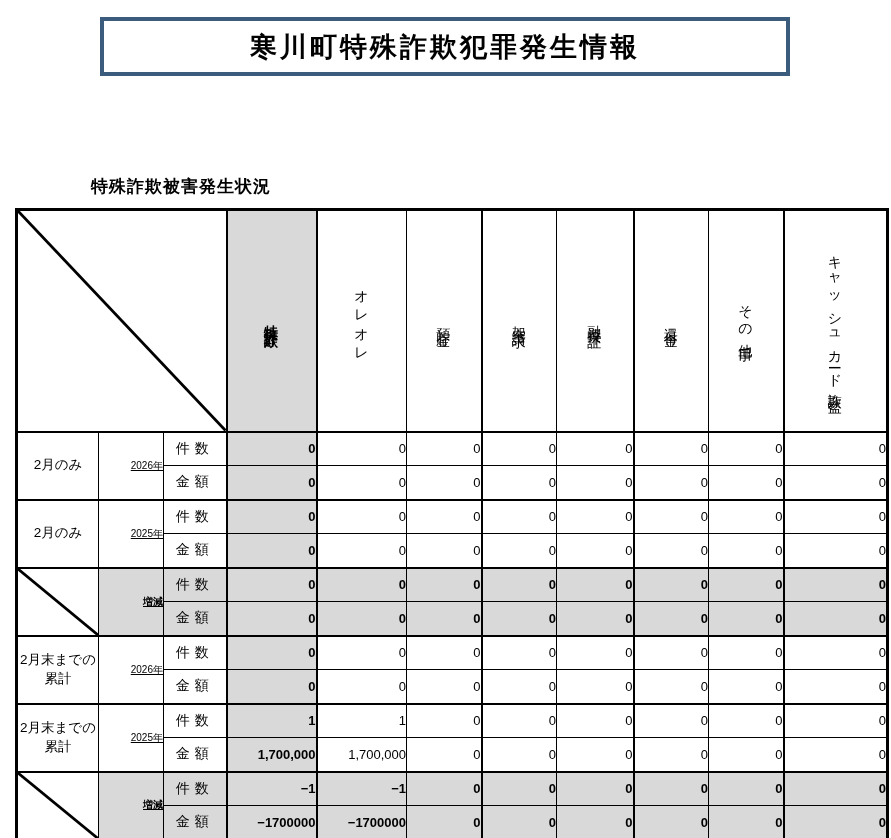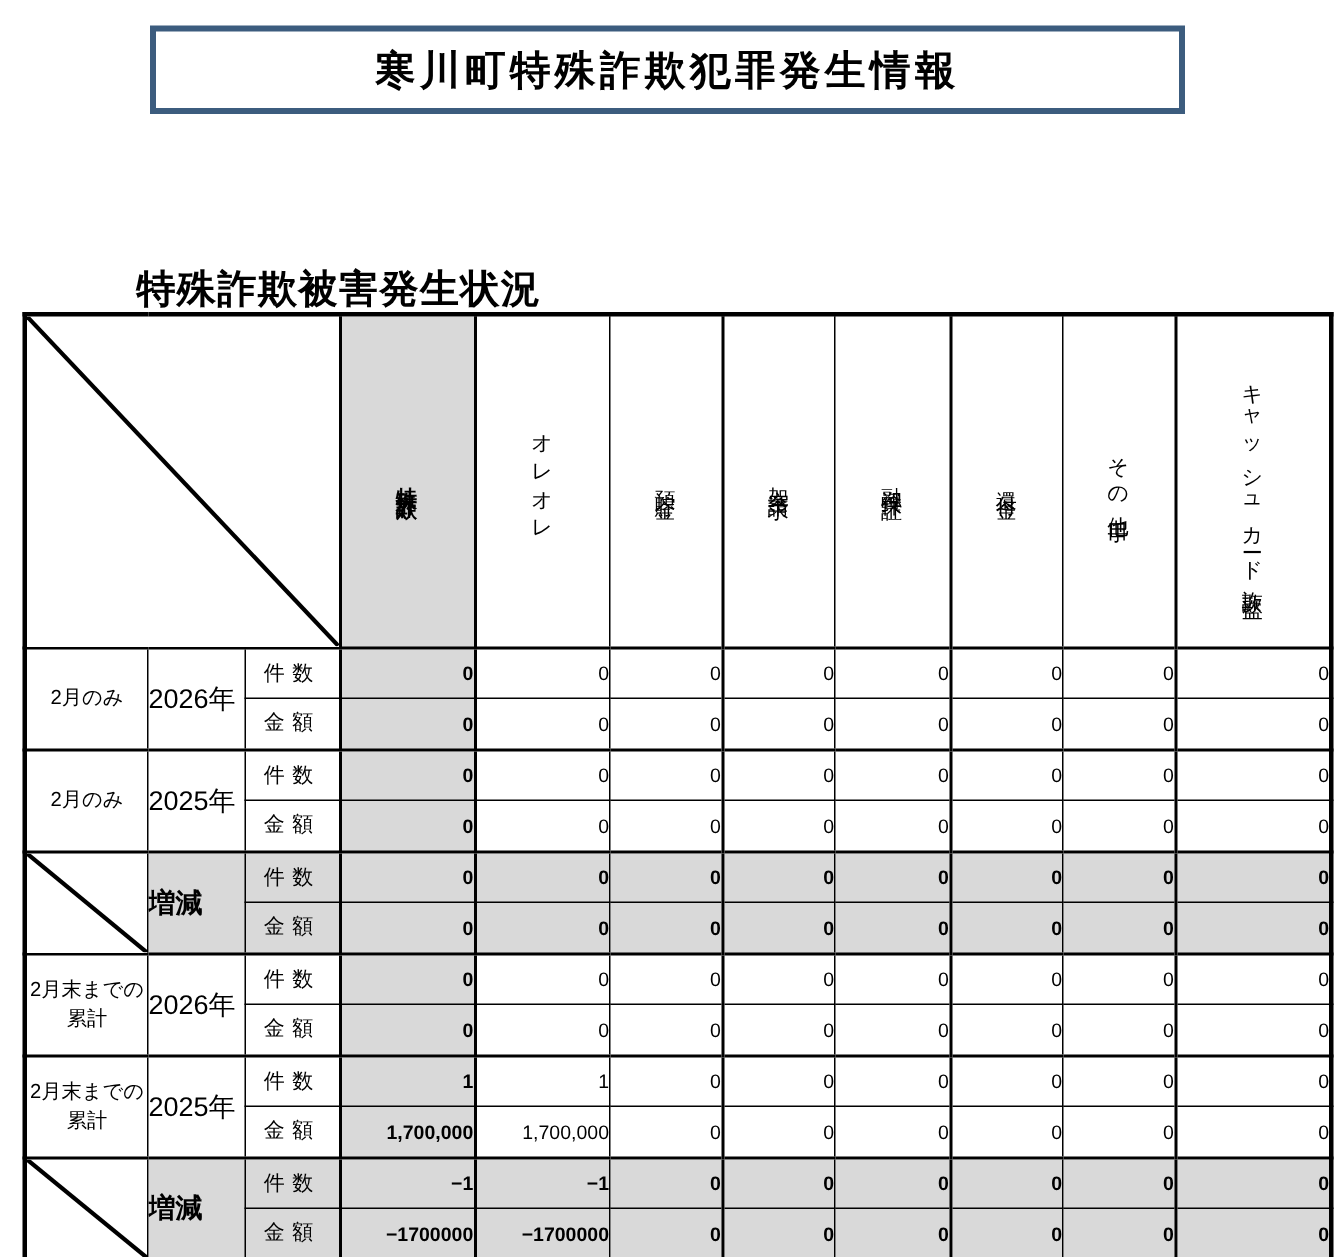--- a/index.html
+++ b/index.html
@@ -9,21 +9,21 @@
   }
   
   .title-box {
     position:absolute; left:100px; top:17px; width:690px; height:59px;
     border:4px solid #3c5c7e; box-sizing:border-box; background:#fff;
     display:flex; align-items:center; justify-content:center;
   }
   .title-text { font-size:27px; font-weight:bold; letter-spacing:3px; white-space:nowrap; }
   
   .table-caption {
-    position:absolute; left:91px; top:175px; font-size:26px; font-weight:bold;
+    position:absolute; left:91px; top:175px; font-size:17px; font-weight:bold;
     letter-spacing:1px; white-space:nowrap;
   }
   
   .table-wrap { position:absolute; left:15px; top:208px; }
   table.fraud {
     border-collapse:collapse; table-layout:fixed;
     border:3px solid #000;
   }
   table.fraud td {
     border:1px solid #000; box-sizing:border-box; padding:0;
@@ -36,21 +36,21 @@
   .shade { background:#d9d9d9; }
   
   .hcell { text-align:center; vertical-align:middle; }
   .vtext {
     writing-mode:vertical-rl; text-orientation:mixed;
     display:inline-block; font-size:14px; letter-spacing:3px; line-height:1.15;
   }
   .hbold .vtext { font-weight:bold; }
   
   .plabel { text-align:center; font-size:13.5px; line-height:1.35;margin-top:20px; }
-  .scope  { text-align:left; font-size:18px; }
+  .scope  { text-align:right; font-size:10px;text-decoration:underline; }
   .scope.shade { font-weight:bold; }
   .ktype  { text-align:center; font-size:14px; font-weight:normal; letter-spacing:5px; padding-left:5px; }
   
   .num { text-align:right; font-size:13px; padding-right:5px; }
   .numbold { font-weight:bold; }
   
   .diag { position:relative; padding:0; background:#fff; }
   .dline { position:absolute; left:0; top:0; width:100%; height:100%; display:block; }
   .dline line { stroke:#000; stroke-width:2.8; }
 </style>

